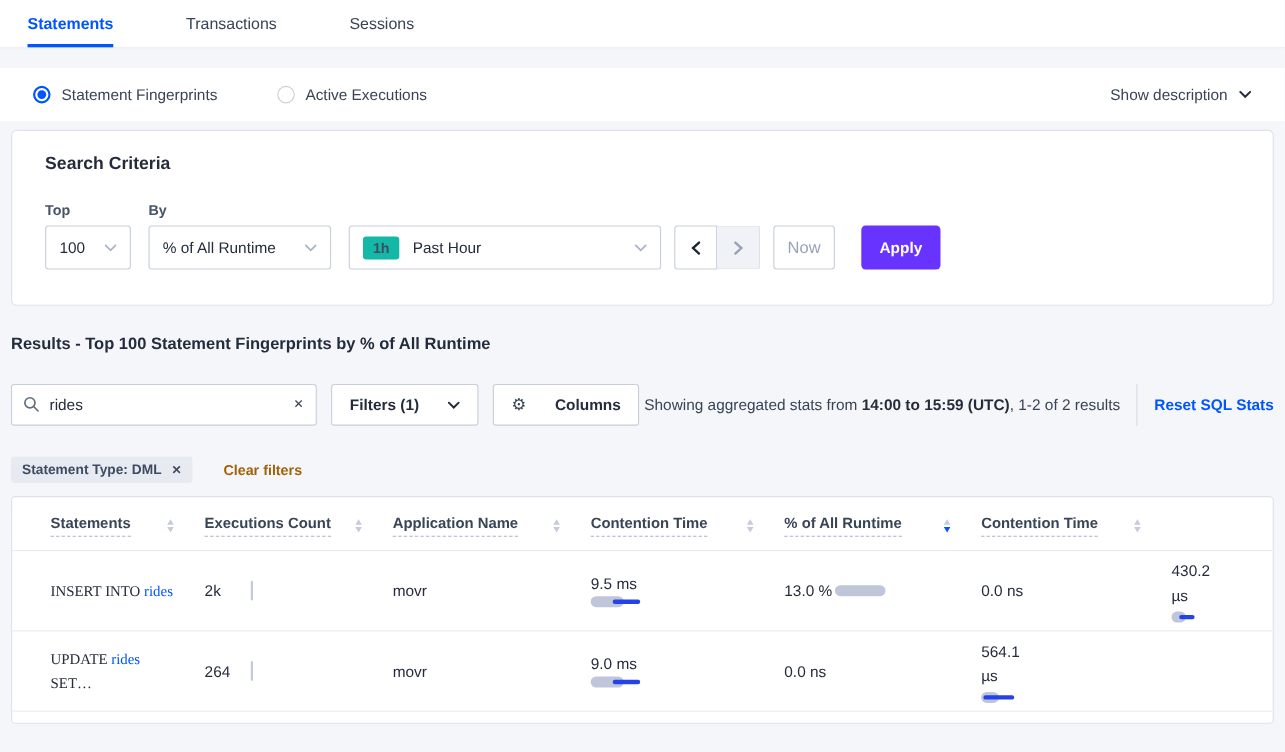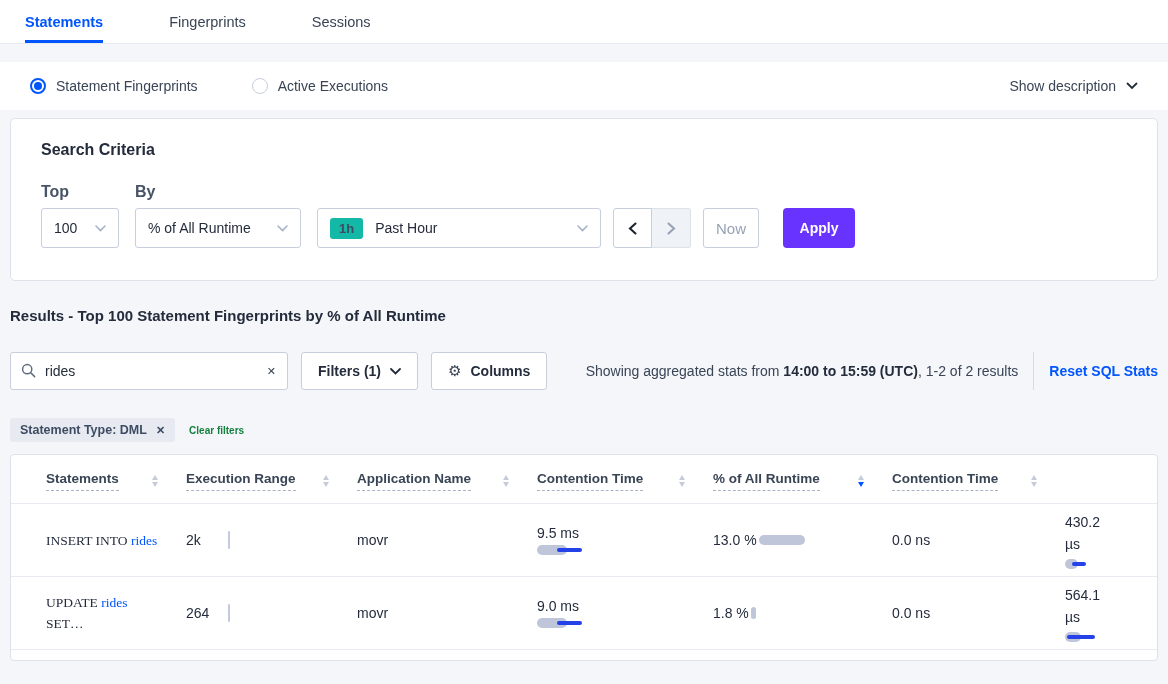--- a/index.html
+++ b/index.html
@@ -29,21 +29,21 @@
   .radio.off { border:1.5px solid #C7CEDC; background:#fff; }
   .show-desc { margin-left:auto; display:flex; align-items:center; gap:10px; cursor:pointer;
                color:#394455; font-size:14px; }
   
   .card { background:#fff; border:1px solid #DDE2EA; border-radius:5px; margin:8px 10px 0; }
   .criteria { padding:22px 20px 32px; }
   .criteria h3 { font-size:16px; color:#242C3C; margin:0 0 24px 10px; }
   .controls { display:flex; align-items:flex-end; margin-left:10px; }
   .field { display:flex; flex-direction:column; }
   .field + .field { margin-left:16px; }
-  .field label { font-size:16px; font-weight:bold; color:#475366; margin-bottom:7px; }
+  .field label { font-size:13px; font-weight:bold; color:#475366; margin-bottom:7px; }
   .select { height:40px; background:#fff; border:1px solid #C7CEDC; border-radius:3px;
             display:flex; align-items:center; padding:0 12px; cursor:pointer; color:#242C3C; }
   .select .chev { margin-left:auto; color:#A9B3C6; display:flex; }
   .sel-top { width:78px; }
   .sel-by { width:166px; }
   .sel-time { width:284px; }
   .badge-1h { background:#14b8a6; border-radius:3px; padding:3px 9px; font-size:13px;
               font-weight:bold; color:#3E4C63; margin-right:12px; }
   .arrow-group { display:flex; margin-left:12px; }
   .arrow-btn { width:39px; height:40px; display:flex; align-items:center; justify-content:center;
@@ -62,31 +62,31 @@
   .toolbar { margin:28px 10px 0; display:flex; align-items:center; }
   .searchbox { position:relative; width:278px; height:38px; }
   .searchbox input { width:100%; height:100%; border:1px solid #C7CEDC; border-radius:3px;
                      padding:0 30px 0 34px; font-family:"Liberation Sans",sans-serif;
                      font-size:14px; color:#242C3C; outline:none; }
   .searchbox .mag { position:absolute; left:11px; top:11px; color:#5F6C80; }
   .searchbox .clr { position:absolute; right:12px; top:12px; font-size:11px; color:#394455;
                     cursor:pointer; line-height:14px; }
   .btn-light { height:38px; margin-left:13px; background:#fff; border:1px solid #C7CEDC;
                border-radius:3px; display:flex; align-items:center; padding:0 16px;
-               font-size:14px; font-weight:bold; color:#242C3C; cursor:pointer; gap:9px; }
+               font-size:14px; font-weight:bold; color:#242C3C; cursor:pointer; gap:26px; }
   .gear { font-size:15px; font-weight:normal; color:#394455; }
   .stats { margin-left:auto; font-size:14px; color:#394455; white-space:nowrap; }
   .stats b { color:#242C3C; }
   .vdiv { width:1px; height:38px; background:#D5DBE5; margin:0 15px; }
   .link { color:#0055FF; font-weight:bold; font-size:14px; cursor:pointer; text-decoration:none; }
-  .chiprow { margin:28px 10px 0; display:flex; align-items:center; gap:14px; height:24px; }
+  .chiprow { margin:28px 10px 0; display:flex; align-items:center; gap:28px; height:24px; }
   .chip { background:#E7EBF1; border-radius:3px; padding:5px 10px; font-size:12.5px;
           font-weight:bold; color:#3E4C63; display:flex; align-items:center; gap:9px; }
   .chip .x { cursor:pointer; font-size:11px; font-weight:bold; }
-  .clear-link { color:#15803d; font-weight:bold; font-size:10px; cursor:pointer; }
+  .clear-link { color:#a16207; font-weight:bold; font-size:13px; cursor:pointer; }
   
   .table-card { margin:12px 10px 0; background:#fff; border:1px solid #DDE2EA; border-radius:4px;
                 padding-bottom:10px; }
   .tgrid { display:grid; grid-template-columns:140px 171px 180px 176px 179px 173px 1fr;
            padding-left:35px; }
   .thead { padding-top:16px; padding-bottom:12px; border-bottom:1px solid #E7EAF0; }
   .th { display:flex; align-items:center; justify-content:space-between; padding-right:28px;
         cursor:pointer; }
   .th-label { font-size:13.5px; font-weight:bold; color:#394455;
               border-bottom:1px dashed #A9B3C6; padding-bottom:4px; }
@@ -111,21 +111,21 @@
   .rtcell { display:flex; align-items:center; }
   .rtcell .val { max-width:46px; line-height:22px; color:#242C3C; }
   .rbar { background:#C0C6D9; border-radius:5px; margin-left:2px; flex:none; }
   .cpucell .val { max-width:48px; line-height:22px; color:#242C3C; display:block; }
 </style>
 </head>
 <body>
 
 <div class="tabbar">
   <div class="tab active">Statements</div>
-  <div class="tab">Fingerprints</div>
+  <div class="tab">Transactions</div>
   <div class="tab">Sessions</div>
 </div>
 
 <div class="viewbar">
   <div class="radio-opt">
     <span class="radio on"></span>
     <span>Statement Fingerprints</span>
   </div>
   <div class="radio-opt">
     <span class="radio off"></span>
@@ -229,21 +229,21 @@
 <div class="table-card">
   <div class="tgrid thead">
     <div class="th">
       <span class="th-label">Statements</span>
       <span class="sort">
           <i class="up"></i>
           <i class="down"></i>
         </span>
     </div>
     <div class="th">
-      <span class="th-label">Execution Range</span>
+      <span class="th-label">Executions Count</span>
       <span class="sort">
           <i class="up"></i>
           <i class="down"></i>
         </span>
     </div>
     <div class="th">
       <span class="th-label">Application Name</span>
       <span class="sort">
           <i class="up"></i>
           <i class="down"></i>
@@ -307,24 +307,20 @@
       <span class="ebar" style="width:2px;height:18px"></span>
     </div>
     <div class="cellnum">movr</div>
     <div class="barcell">
       <span class="val">9.0 ms</span>
       <div class="hbar">
         <span class="g" style="width:30px"></span>
         <span class="b" style="left:20px;width:25px"></span>
       </div>
     </div>
-    <div class="rtcell">
-      <span class="val">1.8 %</span>
-      <span class="rbar" style="width:5px;height:12px"></span>
-    </div>
     <div class="cellnum">0.0 ns</div>
     <div class="cpucell">
       <span class="val">564.1 µs</span>
       <div class="hbar">
         <span class="g" style="width:16px"></span>
         <span class="b" style="left:2px;width:28px"></span>
       </div>
     </div>
   </div>
 </div>

